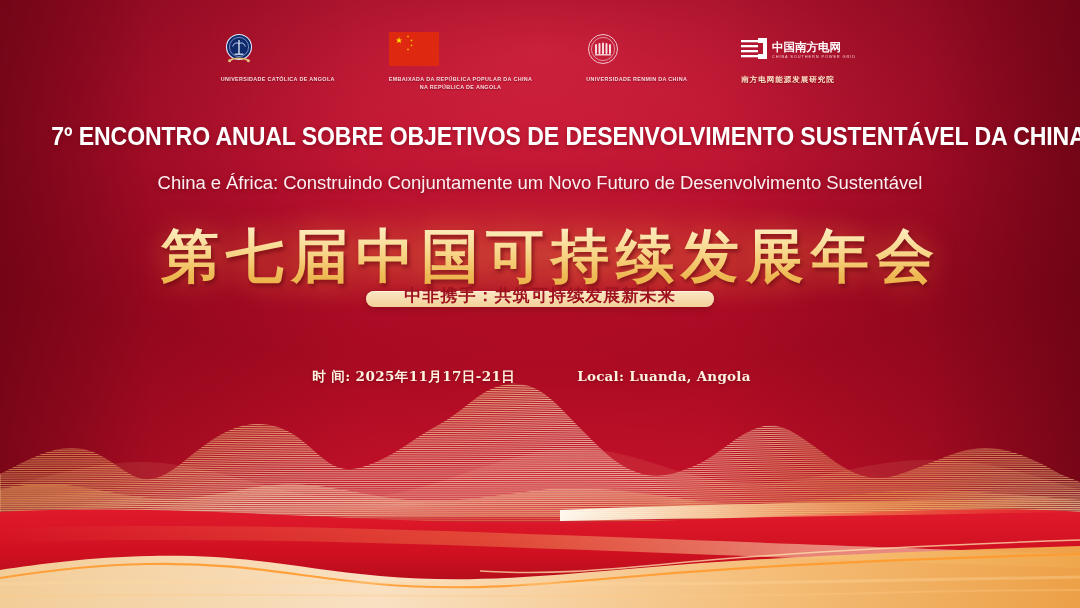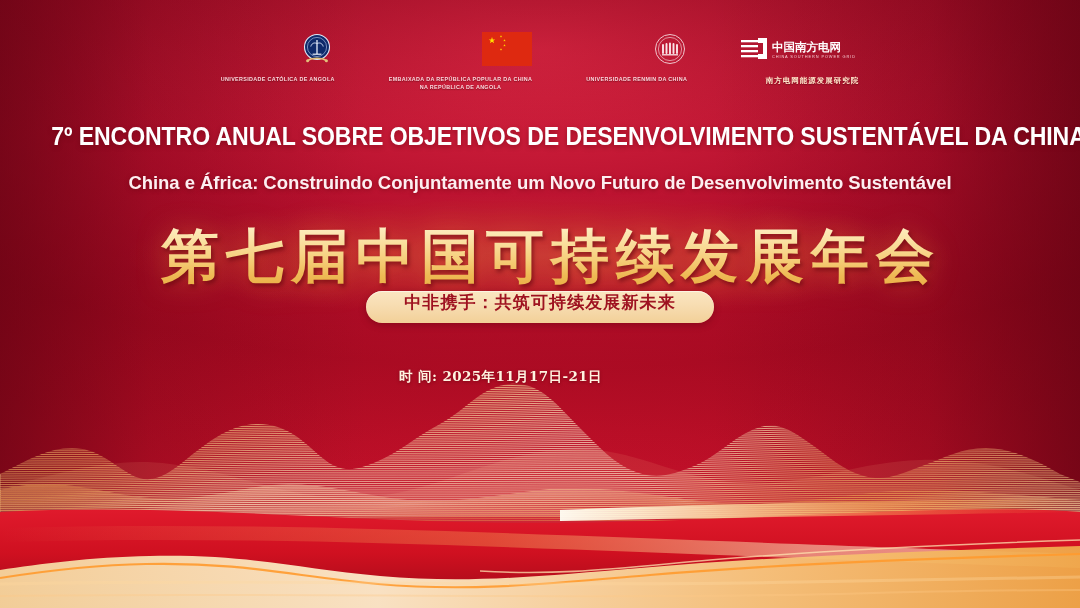--- a/index.html
+++ b/index.html
@@ -30,21 +30,21 @@
     z-index:2;
   }
 
   
   #logo-bar {
     position:absolute; top:30px; left:0; right:0;
     display:flex; justify-content:center; align-items:flex-start;
     gap:54px;
     z-index:6;
   }
-  .logo-unit { display:flex; flex-direction:column; align-items:flex-end; width:auto; }
+  .logo-unit { display:flex; flex-direction:column; align-items:flex-start; width:auto; }
   .logo-mark { height:38px; display:flex; align-items:center; justify-content:center; }
   .logo-cap {
     margin-top:7px;
     color:#fbd8dd;
     font-size:5.4px;
     letter-spacing:0.35px;
     text-align:center;
     line-height:1.5;
     font-weight:700;
     white-space:pre-line;
@@ -62,21 +62,21 @@
     transform:scaleX(0.905);
     transform-origin:50% 50%;
     white-space:nowrap;
     text-shadow:0 2px 6px rgba(90,0,14,.45);
   }
   #subhead {
     position:absolute; top:172px; left:0; right:0;
     text-align:center; z-index:6;
     color:#fdeff1;
     font-size:18.5px;
-    font-weight:700;
+    font-weight:400;
     letter-spacing:-0.05px;
     white-space:nowrap;
     text-shadow:0 1px 4px rgba(90,0,14,.5);
   }
 
   
   #cn-glow {
     position:absolute; top:196px; left:50%; transform:translateX(-50%);
     width:820px; height:120px;
     background:radial-gradient(ellipse at 50% 50%, rgba(255,170,80,0.22) 0%, rgba(255,140,50,0.10) 45%, rgba(255,120,40,0) 72%);
@@ -98,23 +98,23 @@
     -webkit-text-fill-color:transparent;
     filter:drop-shadow(2px 3px 2px rgba(105,6,16,.65)) drop-shadow(0 0 14px rgba(255,160,60,.30));
   }
 
   
   #pill-wrap {
     position:absolute; top:291px; left:0; right:0;
     display:flex; justify-content:center; z-index:6;
   }
   #pill {
-    height:32px;
+    height:16px;
     padding:0 38px;
-    display:flex; align-items:flex-start; justify-content:center;
+    display:flex; align-items:flex-end; justify-content:center;
     border-radius:16px;
     background:linear-gradient(180deg,#fbe6c2 0%, #f7dcb0 48%, #f2d098 100%);
     box-shadow:0 2px 7px rgba(90,2,14,.40), inset 0 1px 0 rgba(255,255,255,.55);
   }
   #pill-text {
     font-family:"DejaVu Sans", sans-serif;
     font-size:17px;
     font-weight:700;
     letter-spacing:1.1px;
     color:#9e1220;
@@ -423,21 +423,21 @@
             <rect x="0" y="4" width="17" height="2.3"></rect>
             <rect x="0" y="9" width="17" height="2.3"></rect>
             <rect x="0" y="14" width="17" height="2.3"></rect>
             <rect x="0" y="19" width="17" height="2.3"></rect>
             <path d="M17 2 L26 2 L26 23 L17 23 L17 18 L22 18 L22 7 L17 7 Z"></path>
           </g>
           <text x="31" y="14.5" font-family="DejaVu Sans, sans-serif" font-size="11.5" font-weight="700" fill="#ffffff">中国南方电网</text>
           <text x="31" y="22" font-family="Liberation Sans, sans-serif" font-size="3.9" letter-spacing="0.9" fill="#f6c9cf">CHINA SOUTHERN POWER GRID</text>
         </svg>
       </div>
-      <div class="logo-cap" style="font-family:Liberation Serif, serif;font-size:7.5px;letter-spacing:1px;color:#ffe4c9;">南方电网能源发展研究院</div>
+      <div class="logo-cap" style="font-family:Liberation Mono, monospace;font-size:7.5px;letter-spacing:1px;color:#ffe4c9;">南方电网能源发展研究院</div>
     </div>
 
   </div>
 
   <div id="headline">7º ENCONTRO ANUAL SOBRE OBJETIVOS DE DESENVOLVIMENTO SUSTENTÁVEL DA CHINA</div>
   <div id="subhead">China e África: Construindo Conjuntamente um Novo Futuro de Desenvolvimento Sustentável</div>
 
   <div id="cn-glow"></div>
   <div id="cn-title">第七届中国可持续发展年会</div>
 
@@ -445,16 +445,17 @@
     <div id="pill">
       <span id="pill-text">中非携手：共筑可持续发展新未来</span>
     </div>
   </div>
 
   <div id="info-row">
     <div class="info-block">
       <div class="info-cn">时 间: 2025年11月17日-21日</div>
     </div>
     <div class="info-block">
+      <div class="info-pt">Local: Luanda, Angola</div>
     </div>
   </div>
 
 </div>
 
 </body></html>

